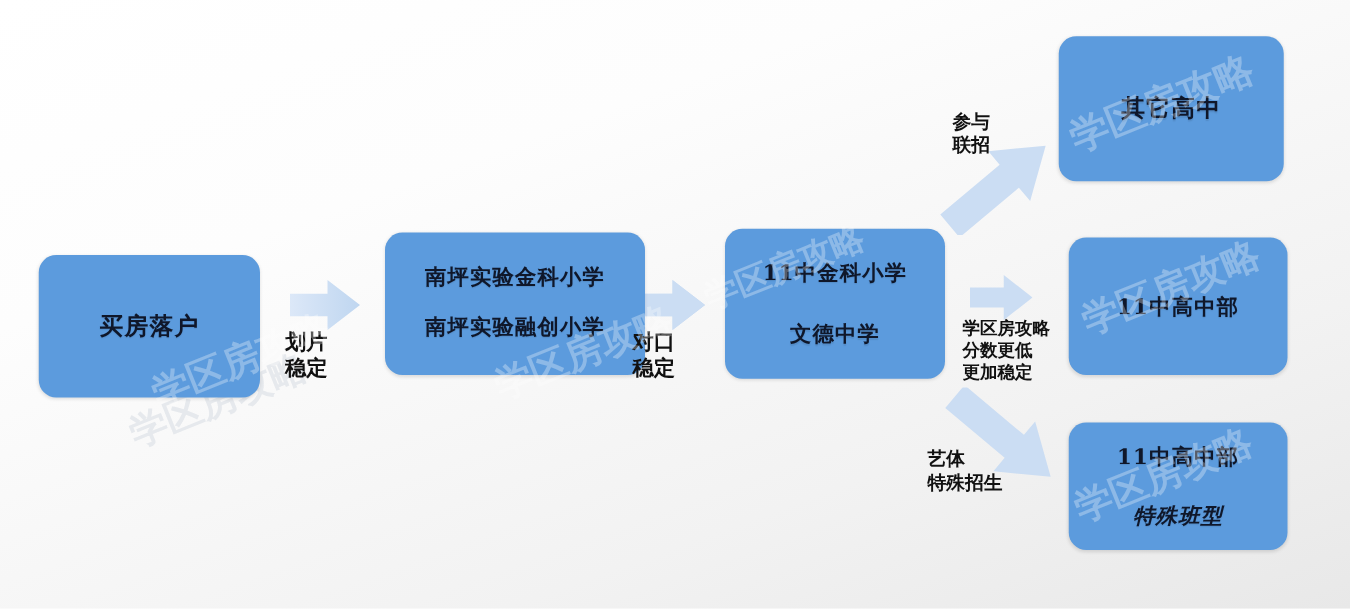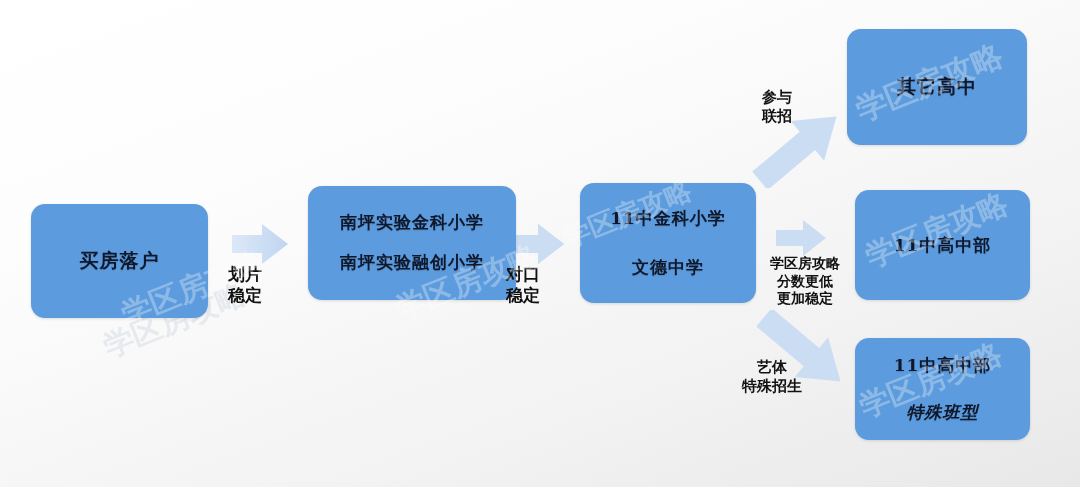--- a/index.html
+++ b/index.html
@@ -77,21 +77,20 @@
 
   #arrow-up   { left: 744px; top: 108px; }
   #arrow-down { left: 748px; top: 310px; }
 
   
   .edge-label {
     position: absolute;
     color: #111111;
     font-family: "DejaVu Serif", "Liberation Serif", serif;
     font-weight: bold;
-    text-align: center;
     line-height: 1.25;
     white-space: nowrap;
     z-index: 4;
   }
   .edge-label .l { display: block; }
 
   #label-1 { left: 228px; top: 264px; font-size: 17px; }
   #label-2 { left: 506px; top: 264px; font-size: 17px; }
   #label-3 { left: 770px; top: 255px; font-size: 14px; }
   #label-up   { left: 762px; top: 88px;  font-size: 15px; }

